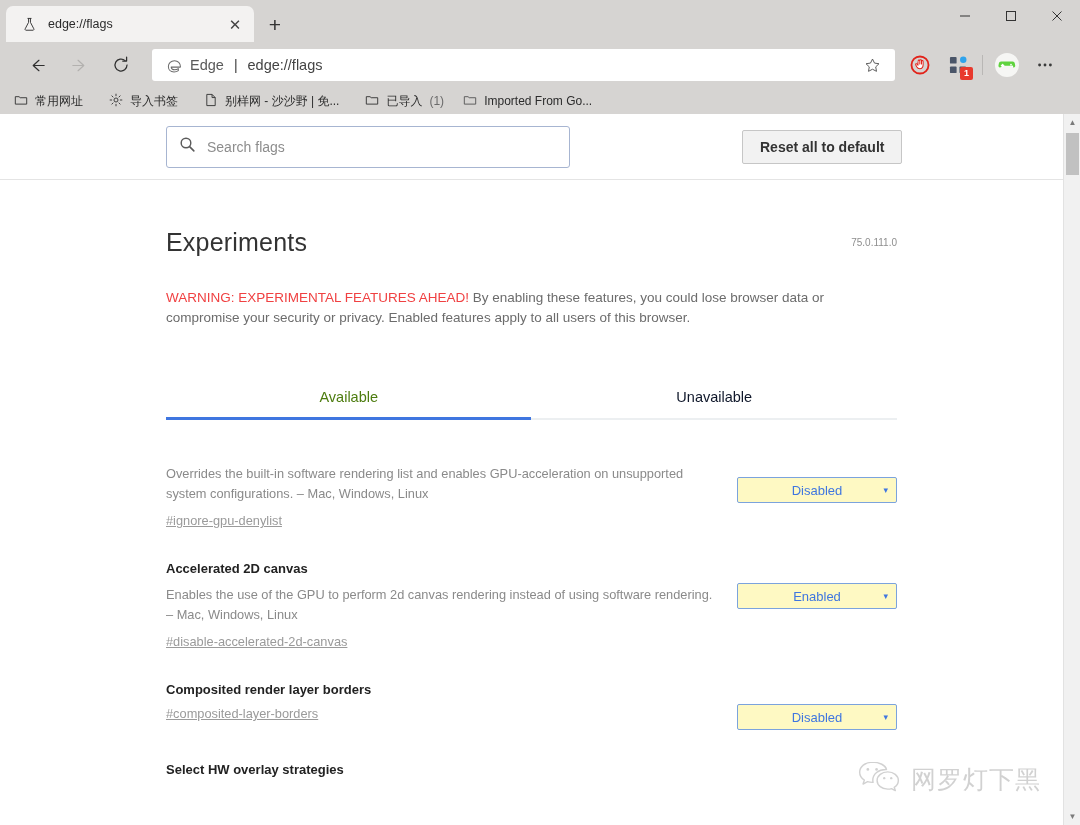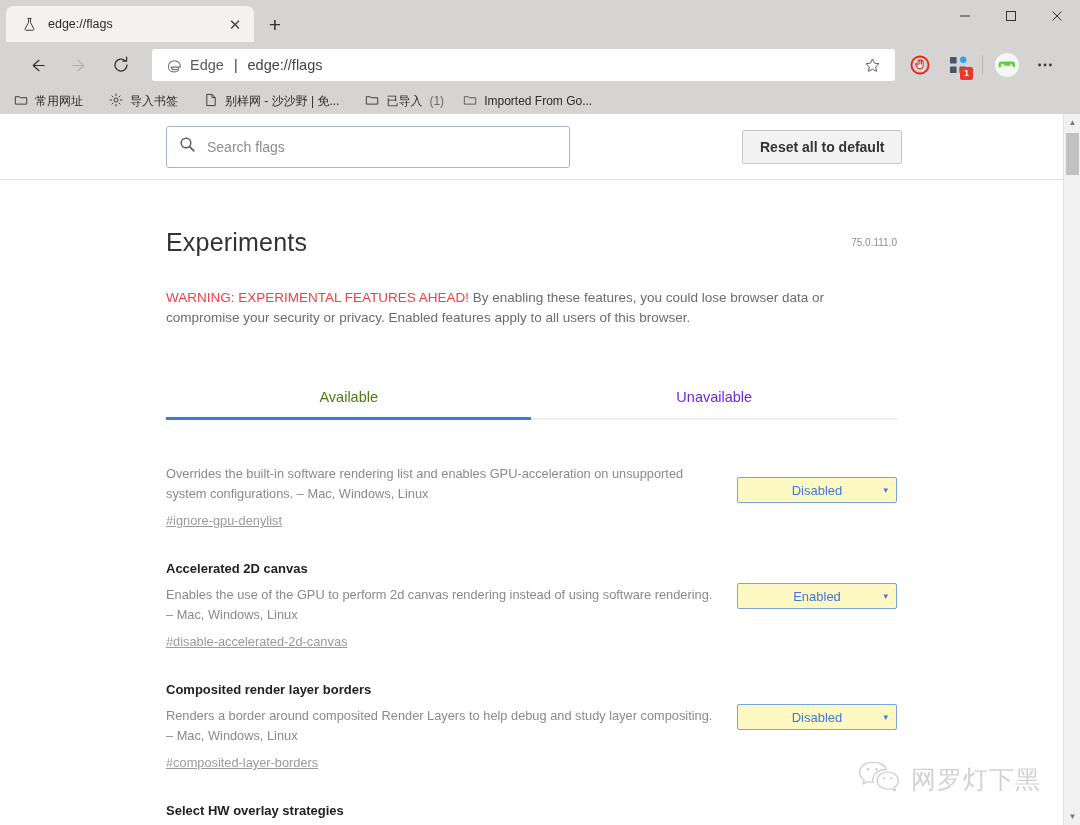--- a/index.html
+++ b/index.html
@@ -134,21 +134,21 @@
   }
   .warn b { color: #f04142; font-weight: 400; }
 
   
   .ftabs {
     margin-top: 47px; width: 731px;
     display: flex; border-bottom: 2px solid #eceff1; position: relative;
   }
   .ftab {
     flex: 1; text-align: center; padding: 14px 0 13px;
-    font-size: 14.5px; color: #6d28d9;
+    font-size: 14.5px; color: #0f172a;
   }
   .ftab.active { color: #4d7c0f; }
   .ftab-underline {
     position: absolute; left: 0; bottom: -2px; width: 365px; height: 3px; background: #3f76e0;
   }
 
   
   .flags { width: 731px; margin-top: 35px; }
   .flag { display: flex; margin-bottom: 32px; }
   .flag-main { width: 560px; }
@@ -420,21 +420,20 @@
               <div class="flag-select">
                 <span>Enabled</span>
                 <span class="caret">▾</span>
               </div>
             </div>
           </div>
 
           <div class="flag">
             <div class="flag-main">
               <div class="flag-name">Composited render layer borders</div>
-              <div class="flag-desc">Renders a border around composited Render Layers to help debug and study layer compositing. – Mac, Windows, Linux</div>
               <a class="flag-link">#composited-layer-borders</a>
             </div>
             <div class="flag-control">
               <div class="flag-select">
                 <span>Disabled</span>
                 <span class="caret">▾</span>
               </div>
             </div>
           </div>
 

